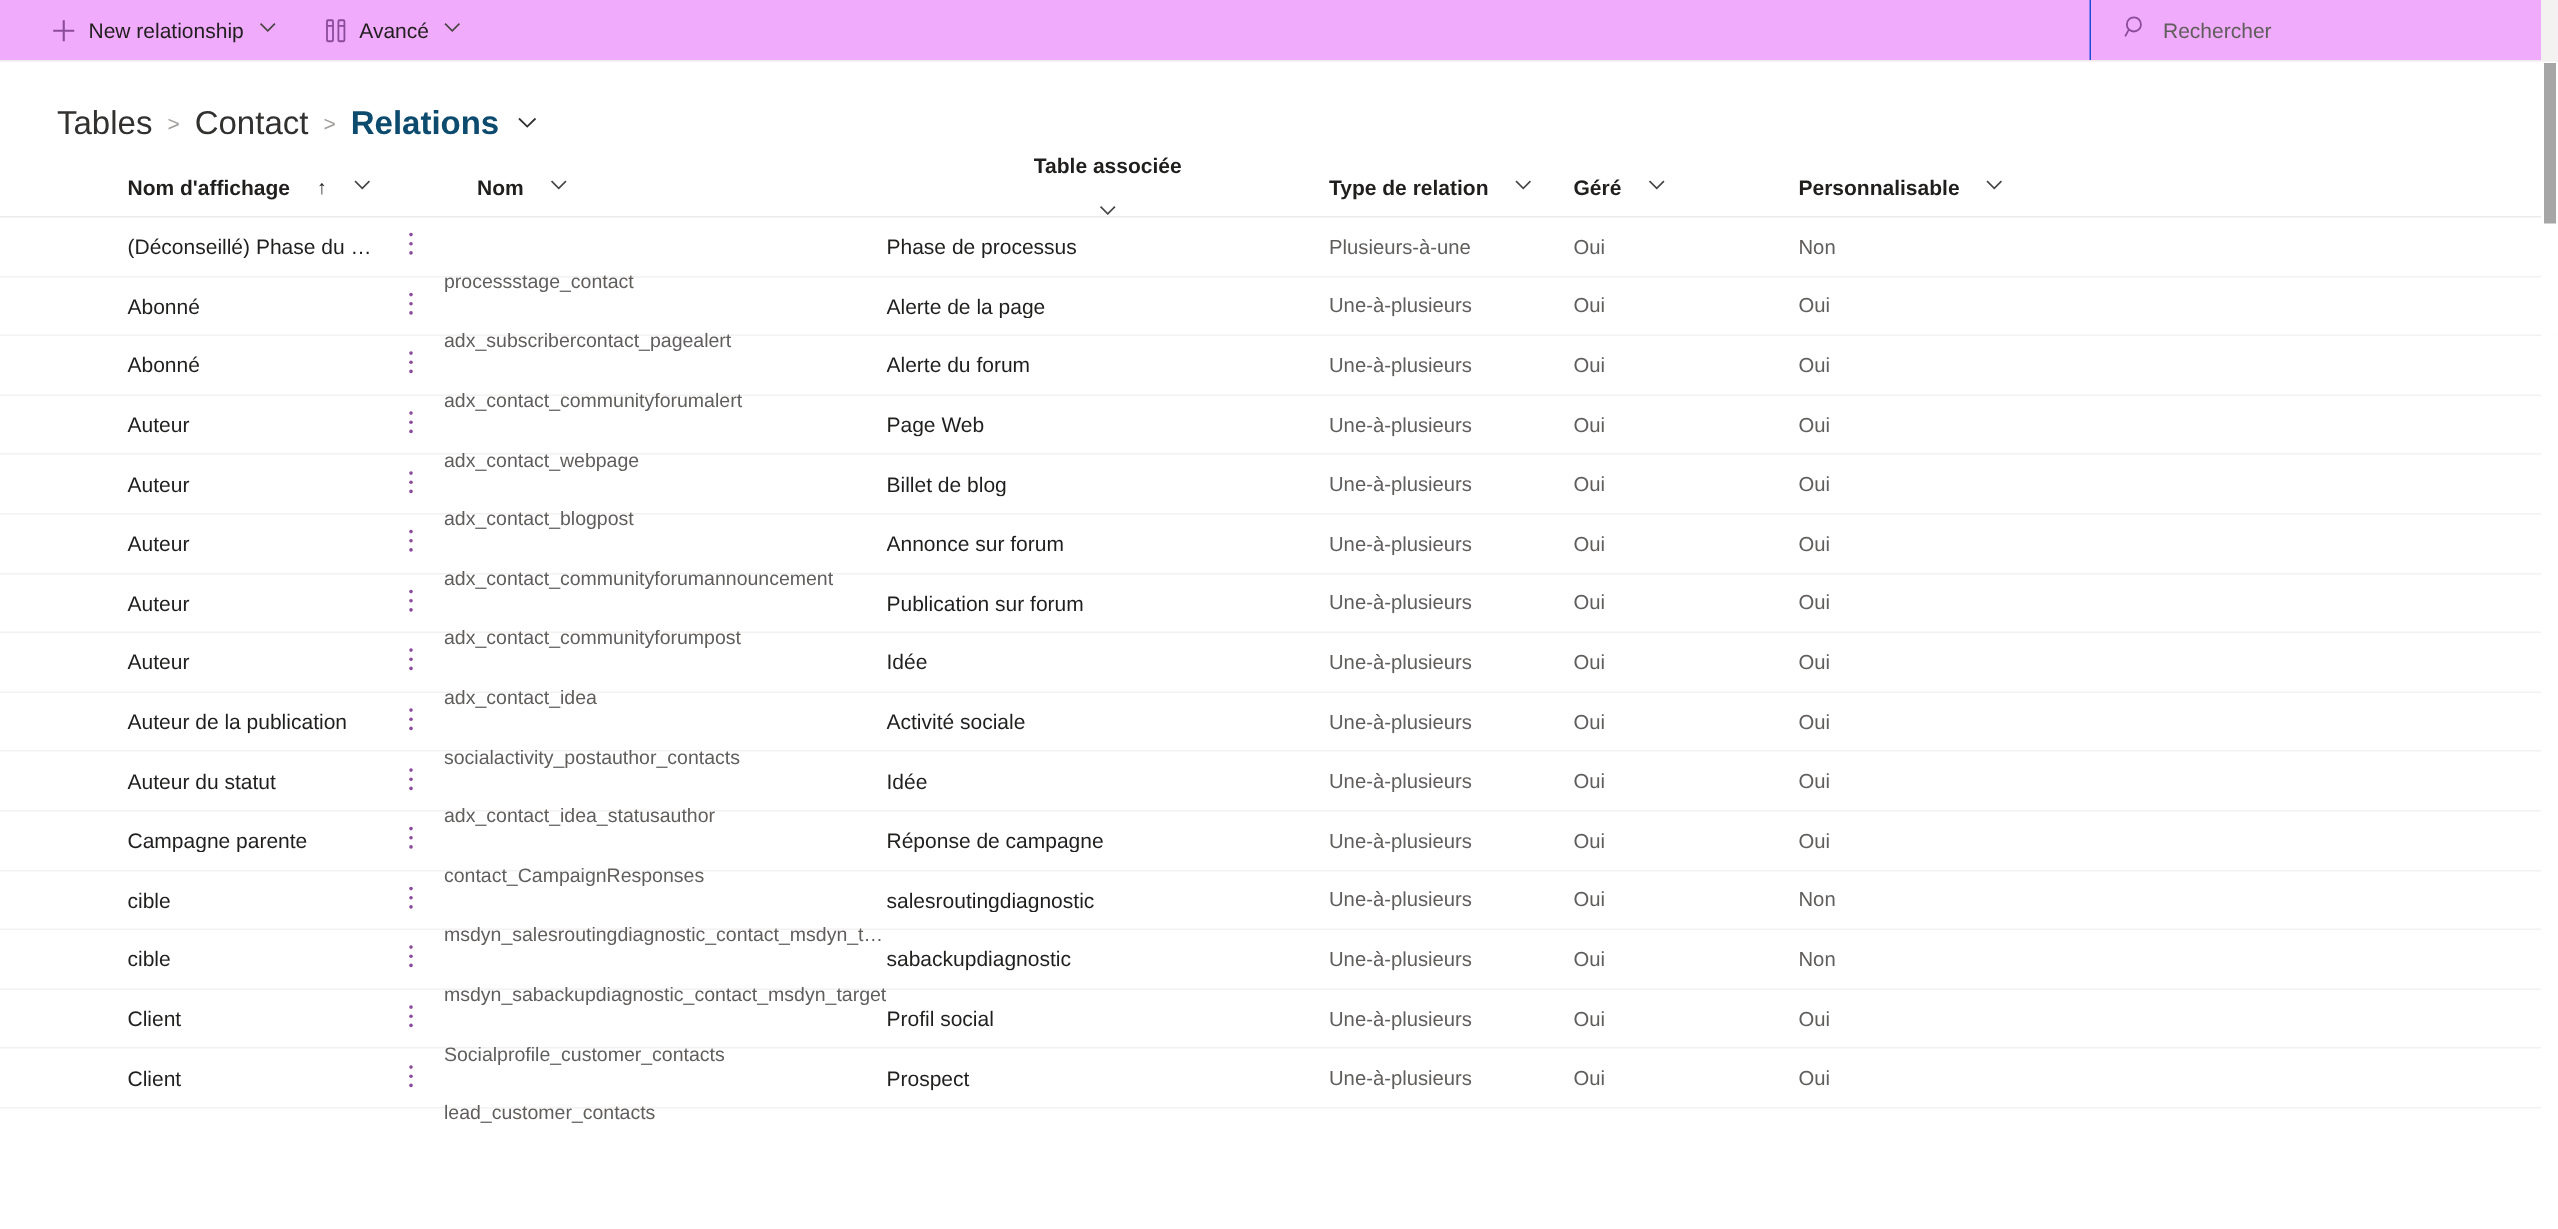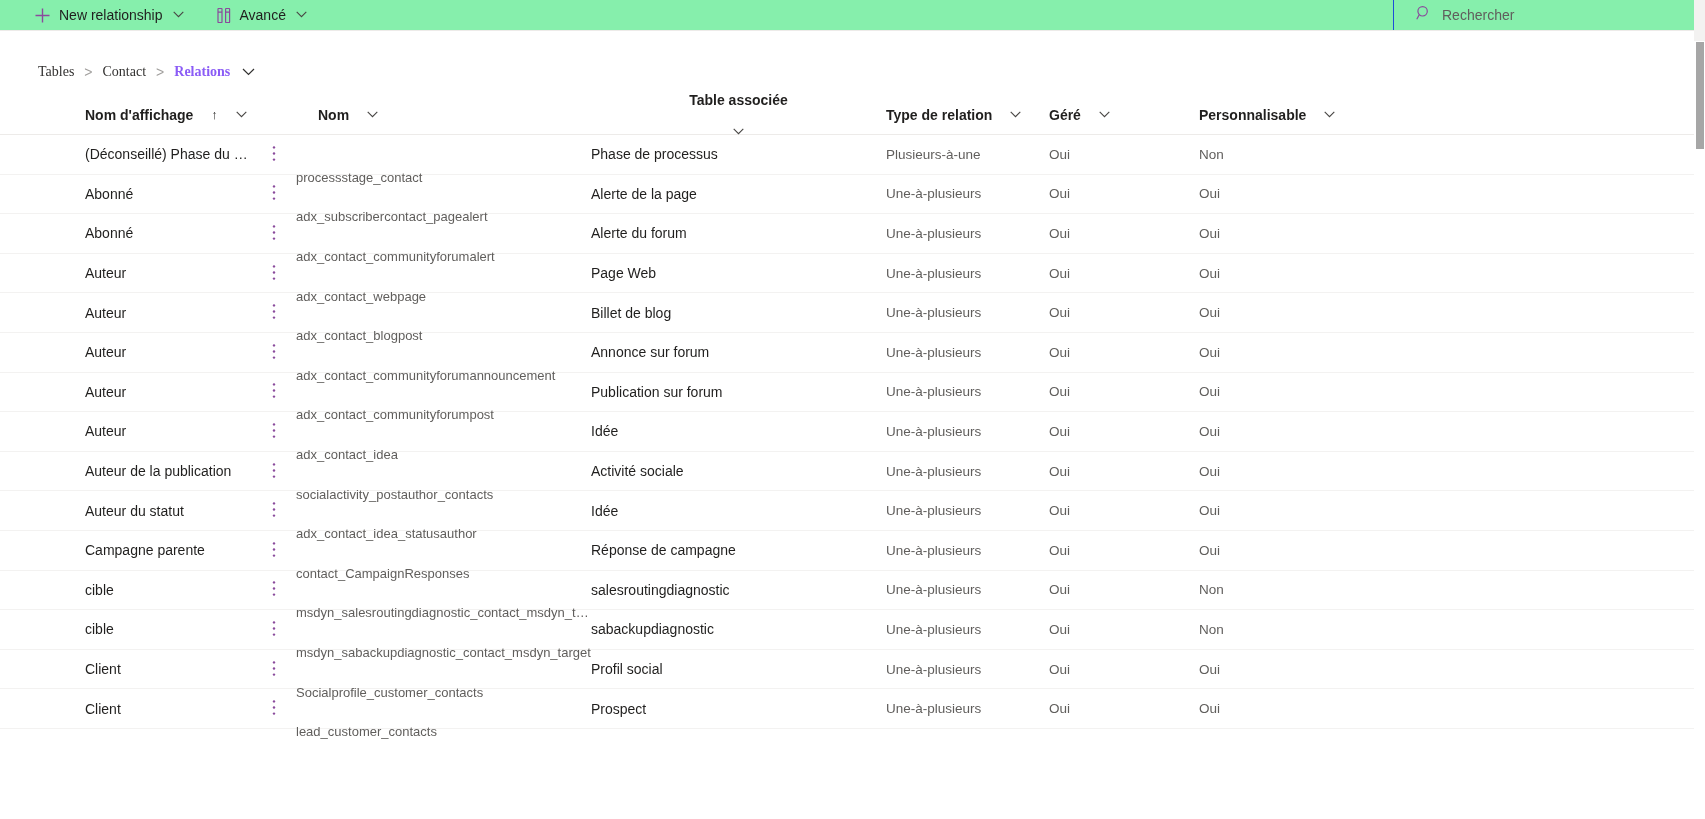--- a/index.html
+++ b/index.html
@@ -6,22 +6,22 @@
   html, body {
     width: 1705px; height: 819px;
     font-family: "Liberation Sans", sans-serif;
     background: #ffffff;
     overflow: hidden;
   }
 
   
   .commandbar {
     position: relative;
-    height: 31px;
-    background: #86efac;
+    height: 41px;
+    background: #f0abfc;
     display: flex;
     align-items: flex-start;
     border-bottom: 1px solid #edebe9;
   }
   .cmd-left { display: flex; align-items: center; height: 100%; padding-left: 24px; }
   .cmd-btn {
     display: flex; align-items: center; gap: 8px;
     height: 100%;
     padding: 0 10px;
     cursor: pointer;
@@ -49,22 +49,22 @@
   
   .page { position: relative; height: 778px; background: #fff; }
 
   .breadcrumb {
     display: flex;
     align-items: center;
     gap: 10px;
     padding: 26px 0 0 38px;
     height: 56px;
   }
-  .crumb { font-size: 14px; color: #323130; cursor: pointer; font-family: Liberation Serif, serif; }
-  .crumb.current { font-weight: 700; color: #8b5cf6; cursor: default; }
+  .crumb { font-size: 22px; color: #323130; cursor: pointer; }
+  .crumb.current { font-weight: 700; color: #0c4a6e; cursor: default; }
   .crumb-sep { color: #a19f9d; font-size: 14px; }
   .crumb-chev { color: #323130; font-size: 12px; margin-left: 2px; cursor: pointer; }
 
   
   .grid { margin-top: 8px; }
 
   .grid-header {
     display: flex;
     align-items: center;
     height: 40px;

